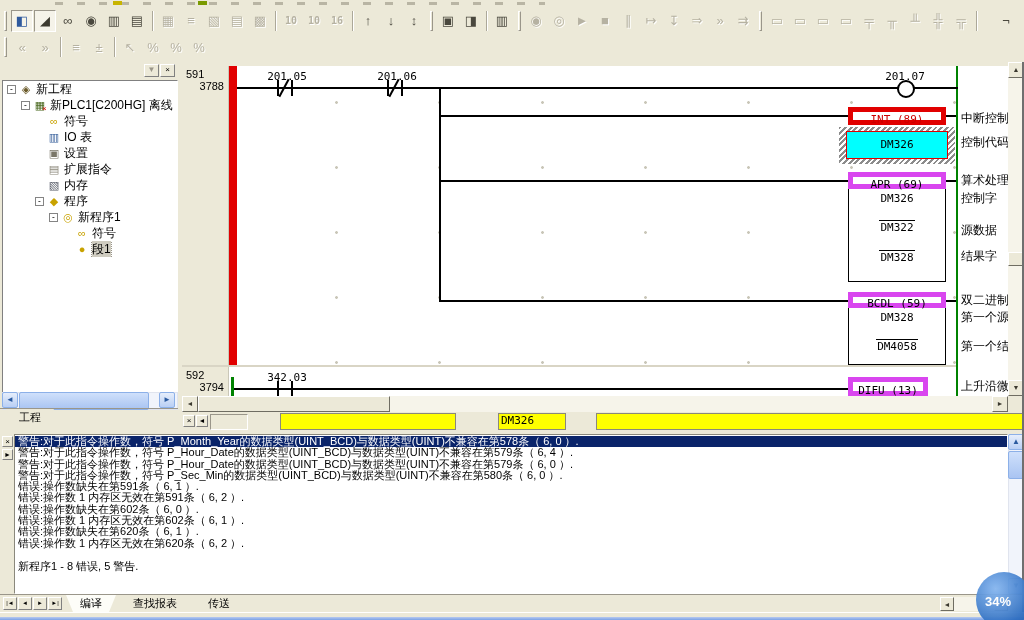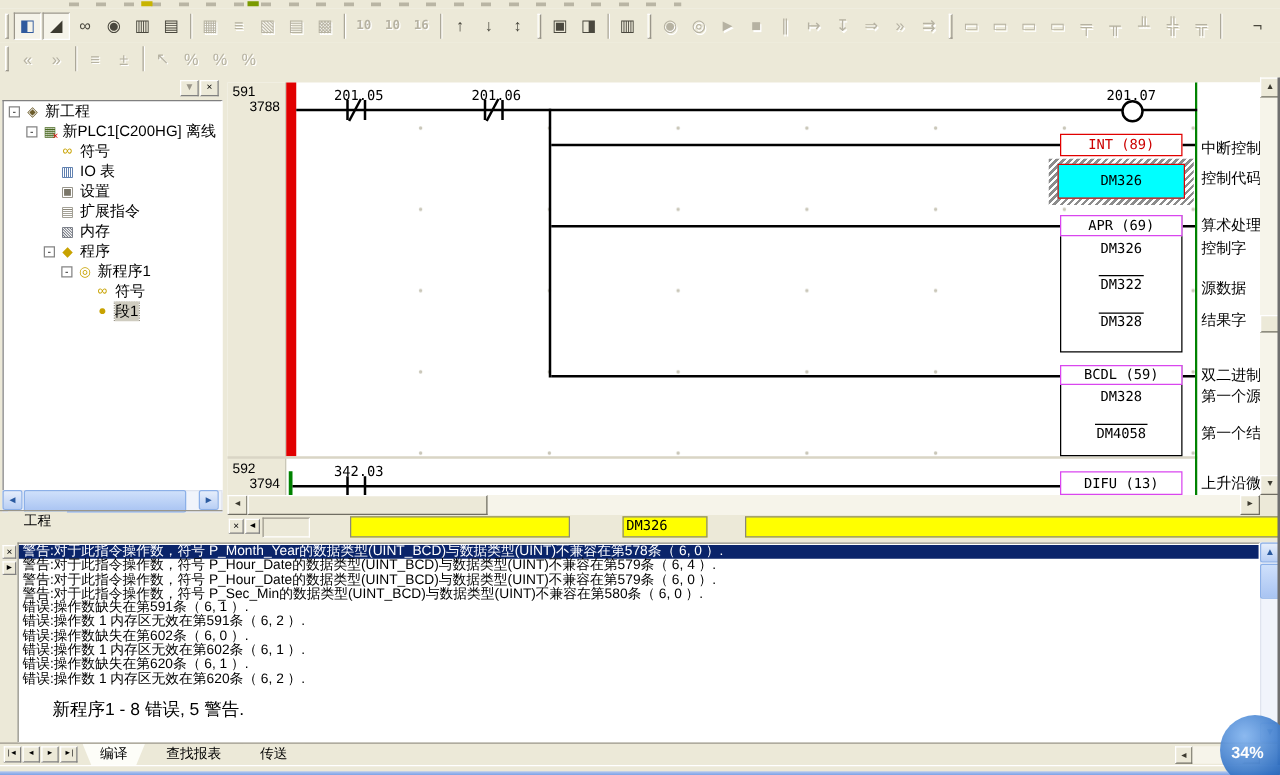--- a/index.html
+++ b/index.html
@@ -58,21 +58,21 @@
   .clthumb{position:absolute;box-sizing:border-box;background:#ece9d8;border:1px solid;border-color:#fff #6f6d62 #6f6d62 #fff;}
 
   
   #ladder-bg{position:absolute;left:182px;top:66px;width:826px;height:330px;background:#fff;
      background-image:radial-gradient(circle,#c9c6b8 1px,transparent 1.7px);background-size:103px 65px;background-position:0 4px;}
   .hline{position:absolute;height:2px;background:#000;}
   .vline{position:absolute;width:2px;background:#000;}
   .cbar{position:absolute;width:2px;height:16px;background:#000;}
   .cslash{position:absolute;width:2px;height:20px;background:#000;transform:rotate(28deg);}
   .addr{position:absolute;width:60px;text-align:center;font-family:"DejaVu Sans Mono",monospace;font-size:11px;}
-  .btitle{position:absolute;box-sizing:border-box;border:1px solid #d946ef;background:#fff;text-align:center;
+  .btitle{position:absolute;box-sizing:border-box;border:5px solid #d946ef;background:#fff;text-align:center;
           font-family:"DejaVu Sans Mono",monospace;font-size:11px;}
   .bop{position:absolute;width:98px;text-align:center;font-family:"DejaVu Sans Mono",monospace;font-size:11px;}
   .ov{border-top:1px solid #000;padding:0 1px;}
   .lcomment{position:absolute;left:3px;width:48px;white-space:nowrap;overflow:hidden;font-size:12px;}
   #comments .lcomment:nth-of-type(1){top:44px}#comments .lcomment:nth-of-type(2){top:68px}
   #comments .lcomment:nth-of-type(3){top:106px}#comments .lcomment:nth-of-type(4){top:124px}
   #comments .lcomment:nth-of-type(5){top:156px}#comments .lcomment:nth-of-type(6){top:182px}
   #comments .lcomment:nth-of-type(7){top:226px}#comments .lcomment:nth-of-type(8){top:243px}
   #comments .lcomment:nth-of-type(9){top:272px}#comments .lcomment:nth-of-type(10){top:312px}
 
@@ -404,21 +404,21 @@
 
   <div class="abs" style="left:848px;top:292px;width:98px;height:73px;box-sizing:border-box;border:1px solid #000;background:#fff;"></div>
   <div class="btitle" style="left:848px;top:292px;width:98px;height:16px;line-height:14px;">BCDL (59)</div>
   <div class="bop" style="left:848px;top:311px;">DM328</div>
   <div class="bop" style="left:848px;top:340px;"><span class="ov">DM4058</span></div>
 
   <div class="hline" style="left:234px;top:388px;width:614px;"></div>
   <div class="addr" style="left:257px;top:371px;">342.03</div>
   <div class="cbar" style="left:277px;top:381px;"></div>
   <div class="cbar" style="left:291px;top:381px;"></div>
-  <div class="btitle" style="left:848px;top:377px;width:98px;height:19px;line-height:17px;">DIFU (13)</div>
+  <div class="btitle" style="left:848px;top:377px;width:80px;height:19px;line-height:17px;">DIFU (13)</div>
 
   <div id="comments" class="abs" style="left:958px;top:66px;width:50px;height:330px;background:#fff;overflow:hidden;">
 
   <div class="lcomment">中断控制</div>
       <div class="lcomment">控制代码</div>
       <div class="lcomment">算术处理</div>
       <div class="lcomment">控制字</div>
       <div class="lcomment">源数据</div>
       <div class="lcomment">结果字</div>
       <div class="lcomment">双二进制</div>
@@ -457,21 +457,21 @@
       <div class="oline">警告:对于此指令操作数，符号 P_Hour_Date的数据类型(UINT_BCD)与数据类型(UINT)不兼容在第579条（ 6, 4 ）.</div>
       <div class="oline">警告:对于此指令操作数，符号 P_Hour_Date的数据类型(UINT_BCD)与数据类型(UINT)不兼容在第579条（ 6, 0 ）.</div>
       <div class="oline">警告:对于此指令操作数，符号 P_Sec_Min的数据类型(UINT_BCD)与数据类型(UINT)不兼容在第580条（ 6, 0 ）.</div>
       <div class="oline">错误:操作数缺失在第591条（ 6, 1 ）.</div>
       <div class="oline">错误:操作数 1 内存区无效在第591条（ 6, 2 ）.</div>
       <div class="oline">错误:操作数缺失在第602条（ 6, 0 ）.</div>
       <div class="oline">错误:操作数 1 内存区无效在第602条（ 6, 1 ）.</div>
       <div class="oline">错误:操作数缺失在第620条（ 6, 1 ）.</div>
       <div class="oline">错误:操作数 1 内存区无效在第620条（ 6, 2 ）.</div>
     </div>
-  <div class="abs" style="left:18px;top:559px;font-size:14px;z-index:5;margin-left:24px;">新程序1 - 8 错误, 5 警告.</div>
+  <div class="abs" style="left:18px;top:559px;font-size:11px;z-index:5;">新程序1 - 8 错误, 5 警告.</div>
 
   <div class="xptrack" style="left:1008px;top:434px;width:16px;height:160px;"></div>
   <div class="xpbtn" style="left:1008px;top:434px;width:16px;height:16px;">▲</div>
   <div class="xpthumb" style="left:1008px;top:451px;width:16px;height:26px;"></div>
   <div class="xpbtn" style="left:1008px;top:578px;width:16px;height:16px;">▼</div>
 
   <div class="abs" style="left:0;top:594px;width:1024px;height:1px;background:#9a968a;"></div>
   <div class="panebtn" style="left:3px;top:597px;width:14px;height:13px;font-size:6px;">|◄</div>
   <div class="panebtn" style="left:18px;top:597px;width:14px;height:13px;font-size:6px;">◄</div>
   <div class="panebtn" style="left:33px;top:597px;width:14px;height:13px;font-size:6px;">►</div>

